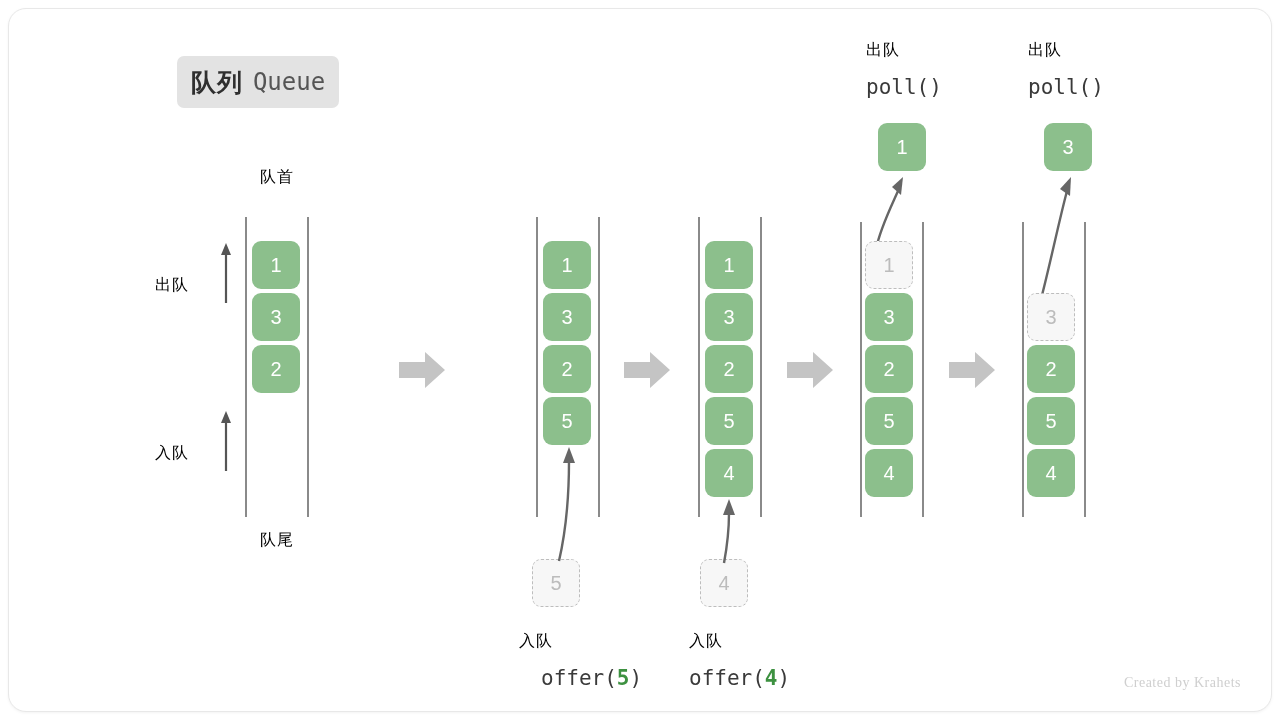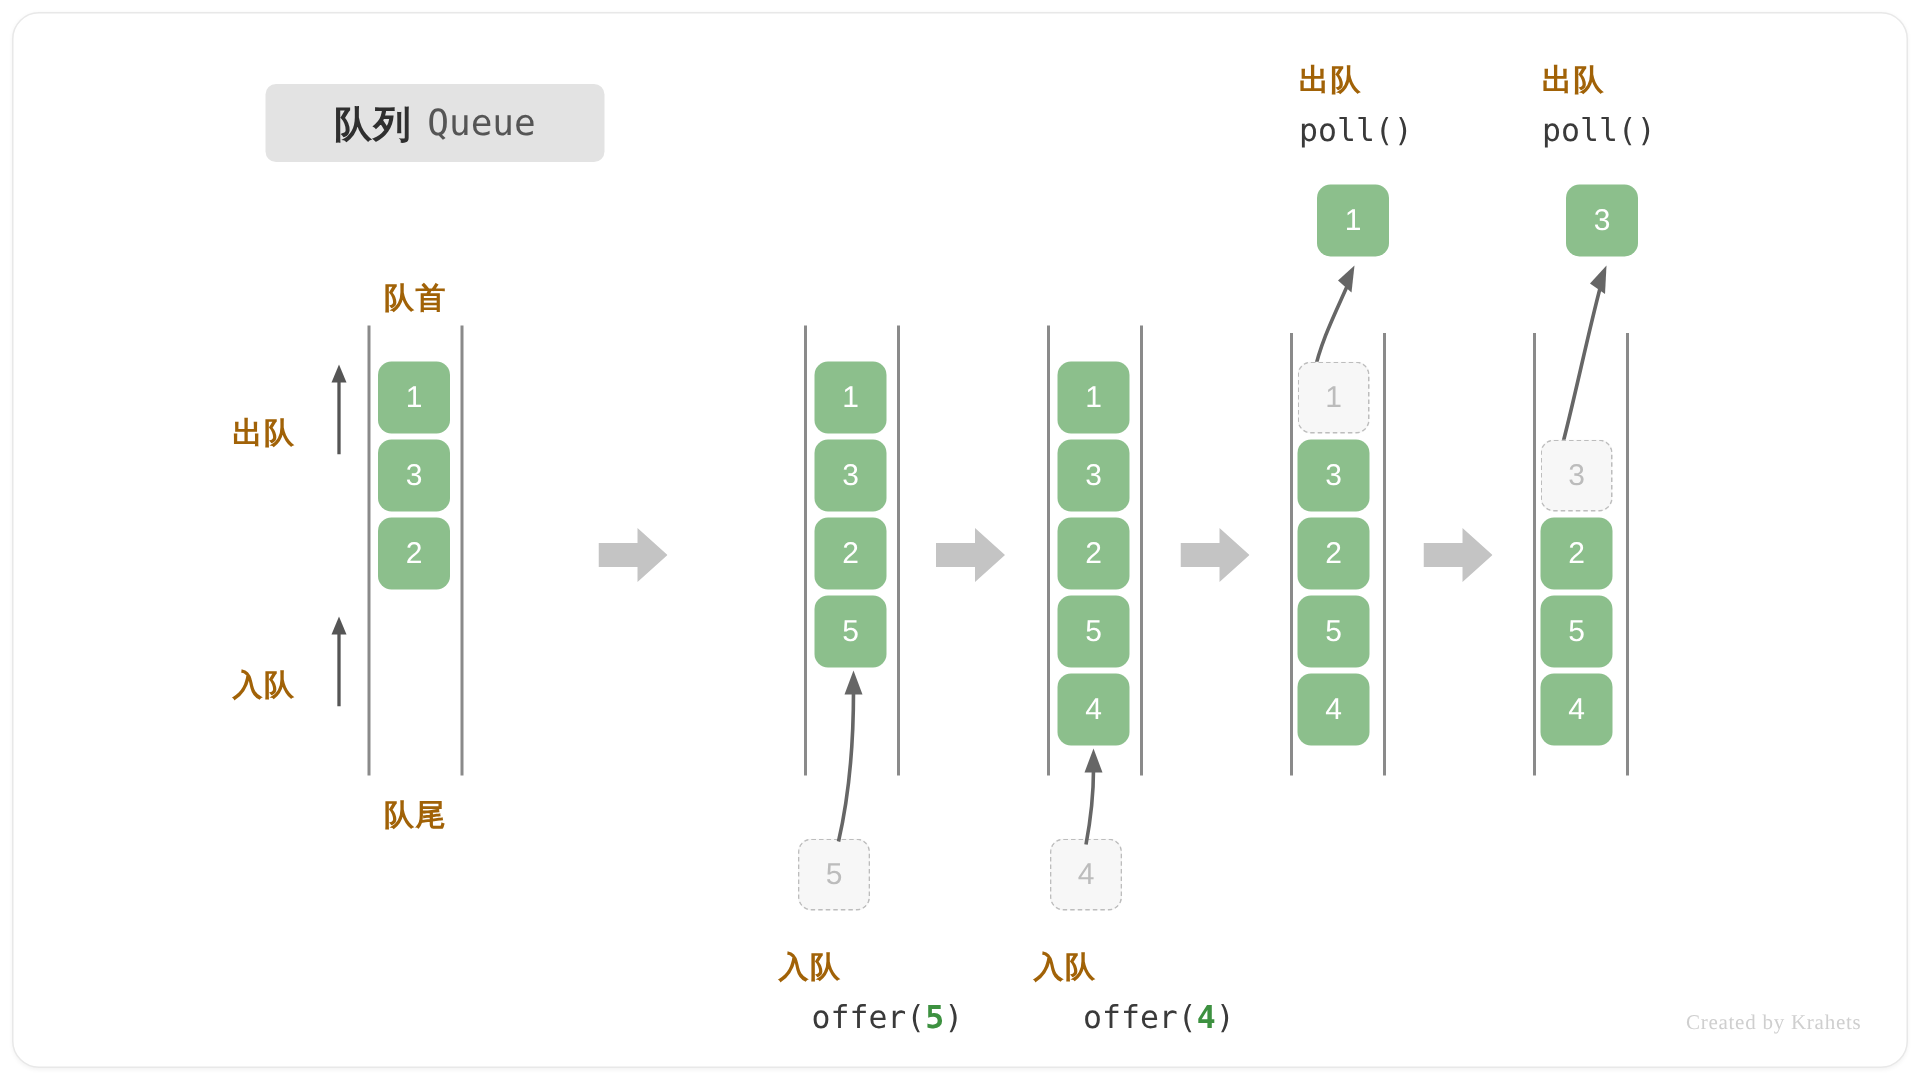--- a/index.html
+++ b/index.html
@@ -25,21 +25,21 @@
     border-radius: 18px;
     box-sizing: border-box;
     box-shadow: 0 1px 3px rgba(0,0,0,0.05);
     overflow: hidden;
   }
   .abs { position: absolute; }
 
   
   #title-badge {
     left: 168px; top: 47px;
-    width: 226px; height: 52px;
+    width: 162px; height: 52px;
     background: #e3e3e3;
     border-radius: 7px;
     display: flex;
     align-items: center;
     justify-content: center;
     gap: 10px;
   }
   #title-badge .cn {
     font-size: 25px;
     font-weight: bold;
@@ -47,23 +47,23 @@
     letter-spacing: 1px;
   }
   #title-badge .en {
     font-family: "DejaVu Sans Mono", "Liberation Mono", monospace;
     font-size: 24px;
     color: #555555;
   }
 
   
   .cn-label {
-    font-size: 20px;
-    font-weight: bold;
-    color: #a16207;
+    font-size: 16px;
+    font-weight: normal;
+    color: #000000;
     letter-spacing: 1px;
     white-space: nowrap;
   }
   .mono-label {
     font-family: "DejaVu Sans Mono", "Liberation Mono", monospace;
     font-size: 21px;
     color: #3a3a3a;
     white-space: nowrap;
   }
   .mono-label .num { color: #3d9140; font-weight: bold; }
@@ -114,21 +114,21 @@
 </head>
 <body>
 
 <div id="card">
 
   <div class="abs" id="title-badge">
     <span class="cn">队列</span>
     <span class="en">Queue</span>
   </div>
 
-  <div class="abs cn-label" style="left:237px; top:158px; width:62px; text-align:center;margin-top:18px;">队首</div>
+  <div class="abs cn-label" style="left:237px; top:158px; width:62px; text-align:center;">队首</div>
 
   <div class="abs rail" style="left:236px; top:208px; height:300px;"></div>
   <div class="abs rail" style="left:298px; top:208px; height:300px;"></div>
 
   <div class="abs box" style="left:243px; top:232px;">1</div>
   <div class="abs box" style="left:243px; top:284px;">3</div>
   <div class="abs box" style="left:243px; top:336px;">2</div>
 
   <div class="abs cn-label" style="left:146px; top:266px;">出队</div>
   <svg class="abs dir-arrow" style="left:209px; top:232px;" viewBox="0 0 16 62">
@@ -178,21 +178,21 @@
   <div class="abs box" style="left:696px; top:388px;">5</div>
   <div class="abs box" style="left:696px; top:440px;">4</div>
 
   <div class="abs box ghost" style="left:691px; top:550px;">4</div>
   <svg class="abs curve-arrow" style="left:695px; top:482px; width:60px; height:75px;" viewBox="0 0 60 75">
     <path d="M 20 72 C 23 56, 25 38, 25 22" stroke="#666666" stroke-width="2.4" fill="none"></path>
     <polygon points="25,8 31,24 19,24" fill="#666666"></polygon>
   </svg>
 
   <div class="abs cn-label" style="left:680px; top:622px;">入队</div>
-  <div class="abs mono-label" style="left:680px; top:657px;margin-left:33px;"><span>offer(</span><span class="num">4</span><span>)</span></div>
+  <div class="abs mono-label" style="left:680px; top:657px;"><span>offer(</span><span class="num">4</span><span>)</span></div>
 
   <svg class="abs step-arrow" style="left:778px; top:341px;" viewBox="0 0 46 40">
     <polygon points="0,12 26,12 26,2 46,20 26,38 26,28 0,28" fill="#c4c4c4"></polygon>
   </svg>
 
   <div class="abs cn-label" style="left:857px; top:31px;">出队</div>
   <div class="abs mono-label" style="left:857px; top:66px;">poll()</div>
 
   <div class="abs box" style="left:869px; top:114px;">1</div>
 

